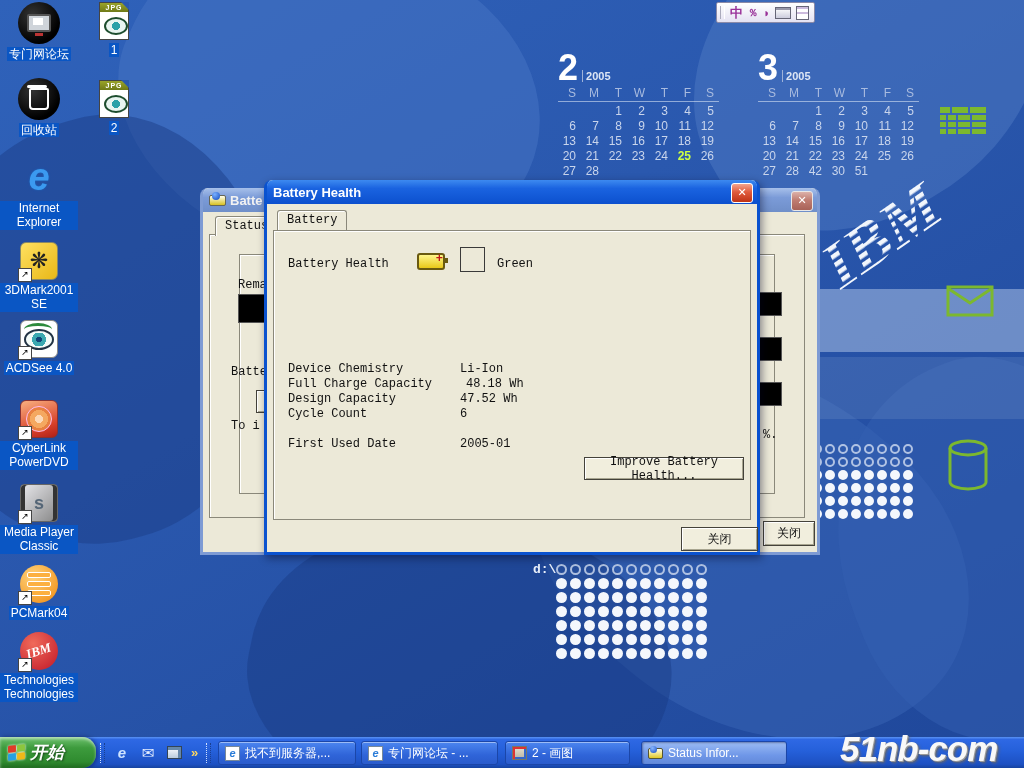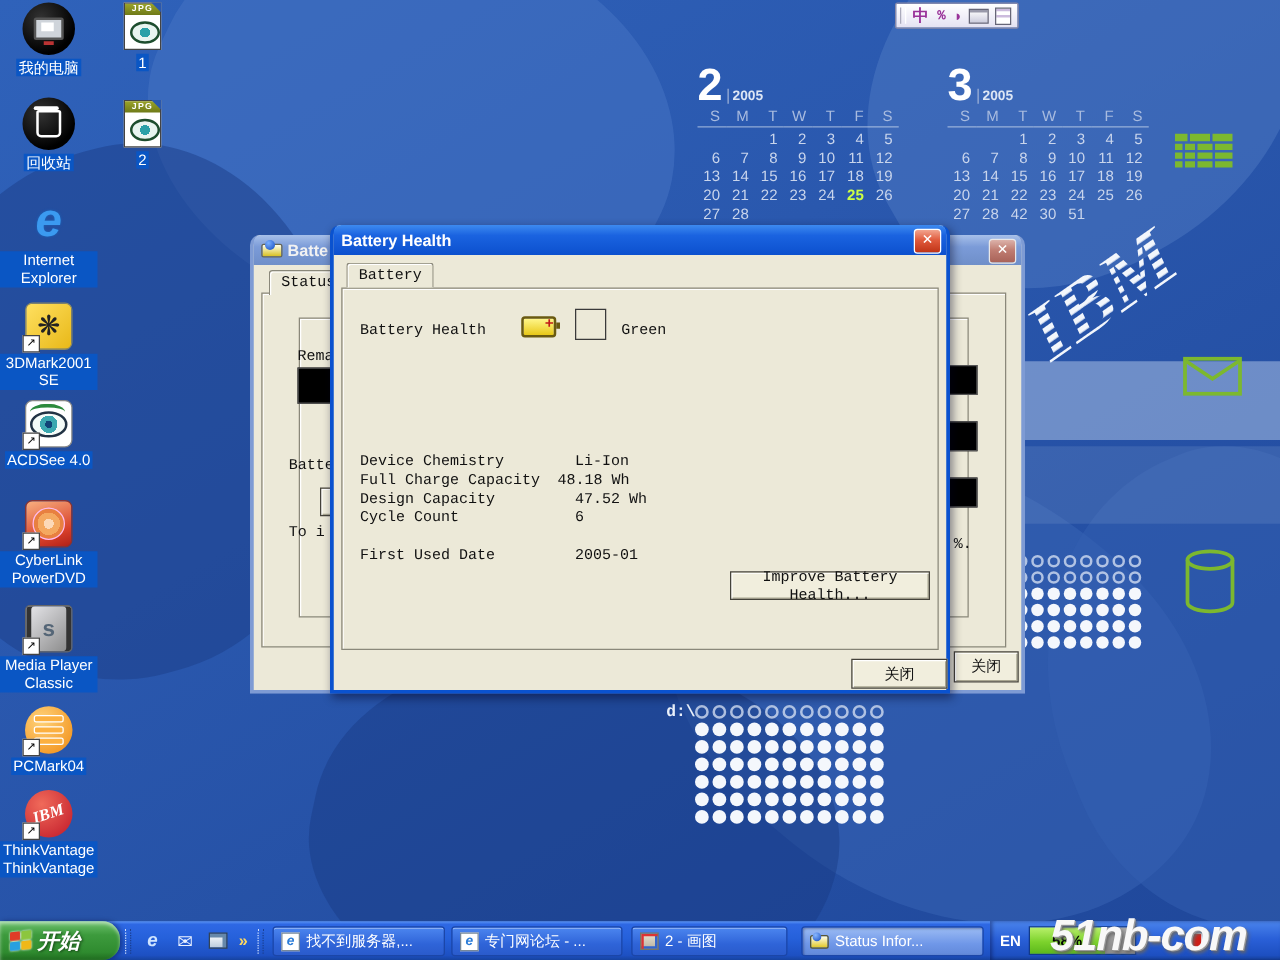--- a/index.html
+++ b/index.html
@@ -400,21 +400,21 @@
       </div>
   </div>
 </div>
 
 <div class="dicon" style="left:0px;top:2px;">
   <div class="art">
       <div class="circle-icon">
         <div class="monitor"></div>
       </div>
     </div>
-  <div class="lbl">我的电脑</div>
+  <div class="lbl">专门网论坛</div>
 </div>
 <div class="dicon" style="left:0px;top:78px;">
   <div class="art">
       <div class="circle-icon">
         <div class="trash"></div>
       </div>
     </div>
   <div class="lbl">回收站</div>
 </div>
 <div class="dicon" style="left:0px;top:158px;">
@@ -464,21 +464,21 @@
     </div>
   <div class="lbl">PCMark04</div>
 </div>
 <div class="dicon" style="left:0px;top:632px;">
   <div class="art">
       <div class="tvt-circle">
         <b>IBM</b>
       </div>
     <span class="shortcut">↗</span>
     </div>
-  <div class="lbl">ThinkVantage ThinkVantage</div>
+  <div class="lbl">Technologies Technologies</div>
 </div>
 
 <div class="dicon" style="left:92px;top:2px;width:44px;">
   <div class="art">
       <div class="page-icon">
         <span class="band">JPG</span>
         <span class="fold"></span>
         <span class="eye"></span>
       </div>
     </div>
@@ -538,21 +538,21 @@
 
     <div style="position:absolute;left:21px;top:53px;">Battery Health</div>
     <div class="battery-glyph" style="left:150px;top:49px;"></div>
     <div class="swatch" style="left:193px;top:43px;"></div>
     <div style="position:absolute;left:230px;top:53px;">Green</div>
 
 
     <div style="position:absolute;left:21px;top:158px;">Device Chemistry</div>
     <div style="position:absolute;left:193px;top:158px;">Li-Ion</div>
     <div style="position:absolute;left:21px;top:173px;">Full Charge Capacity</div>
-    <div style="position:absolute;left:179px;top:173px;">48.18 Wh</div>
+    <div style="position:absolute;left:199px;top:173px;">48.18 Wh</div>
     <div style="position:absolute;left:21px;top:188px;">Design Capacity</div>
     <div style="position:absolute;left:193px;top:188px;">47.52 Wh</div>
     <div style="position:absolute;left:21px;top:203px;">Cycle Count</div>
     <div style="position:absolute;left:193px;top:203px;">6</div>
 
     <div style="position:absolute;left:21px;top:233px;">First Used Date</div>
     <div style="position:absolute;left:193px;top:233px;">2005-01</div>
     <div class="btn3d" style="left:317px;top:231px;width:158px;height:21px;margin-top:22px;">Improve Battery Health...</div>
 
     <div class="btn3d" style="left:414px;top:323px;width:75px;height:22px;">关闭</div>
@@ -598,23 +598,15 @@
       </span>
     <span class="lab">2 - 画图</span>
   </div>
   <div class="taskbtn active" style="left:641px;width:146px;">
     <span class="ico14">
         <span class="batt-mini"></span>
       </span>
     <span class="lab">Status Infor...</span>
   </div>
 
-  <div class="tray">
-    <span class="en">EN</span>
-    <span class="meter">
-      <span class="g">58%</span>
-      <span class="r"></span>
-    </span>
-    <span class="tray-red" style="margin-left:34px;"></span>
-  </div>
 </div>
 
 <div class="watermark">51nb-com</div>
 
 </body></html>

